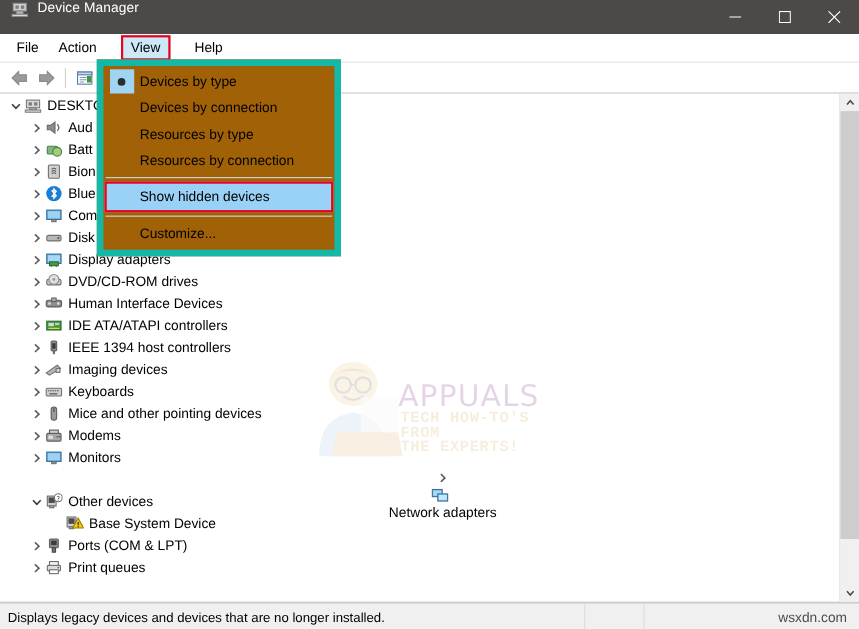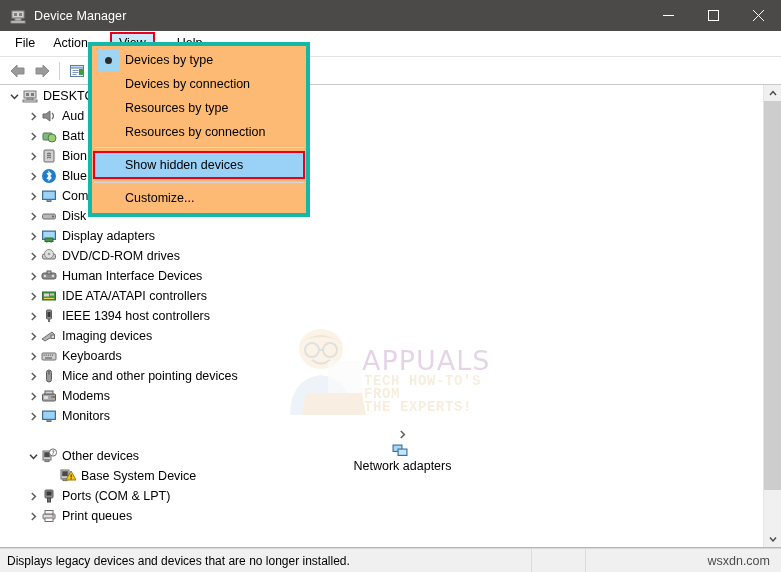--- a/index.html
+++ b/index.html
@@ -15,21 +15,20 @@
     color: #000000;
     overflow: hidden;
     position: relative;
   }
 
   
   .titlebar {
     height: 31px;
     background: #4c4a48;
     display: flex;
-    align-items: center;
     position: relative;
   }
   .titlebar .app-icon {
     width: 16px;
     height: 16px;
     margin-left: 10px;
     margin-right: 8px;
     position: relative;
     flex: none;
   }
@@ -192,24 +191,24 @@
   .vs-bottom {
     position: absolute;
     bottom: 0;
     left: 0;
   }
 
   
   .dropdown {
     position: absolute;
     left: 88px;
-    top: 42px;
+    top: 54px;
     width: 222px;
-    background: #fdba74;
-    border: 4px solid #14b8a6;
+    background: #a16207;
+    border: 6px solid #14b8a6;
     z-index: 50;
     padding: 2px 0 3px 0;
     box-sizing: border-box;
   }
   .menu-item {
     height: 24px;
     display: flex;
     align-items: center;
     font-size: 12.5px;
     color: #000;

